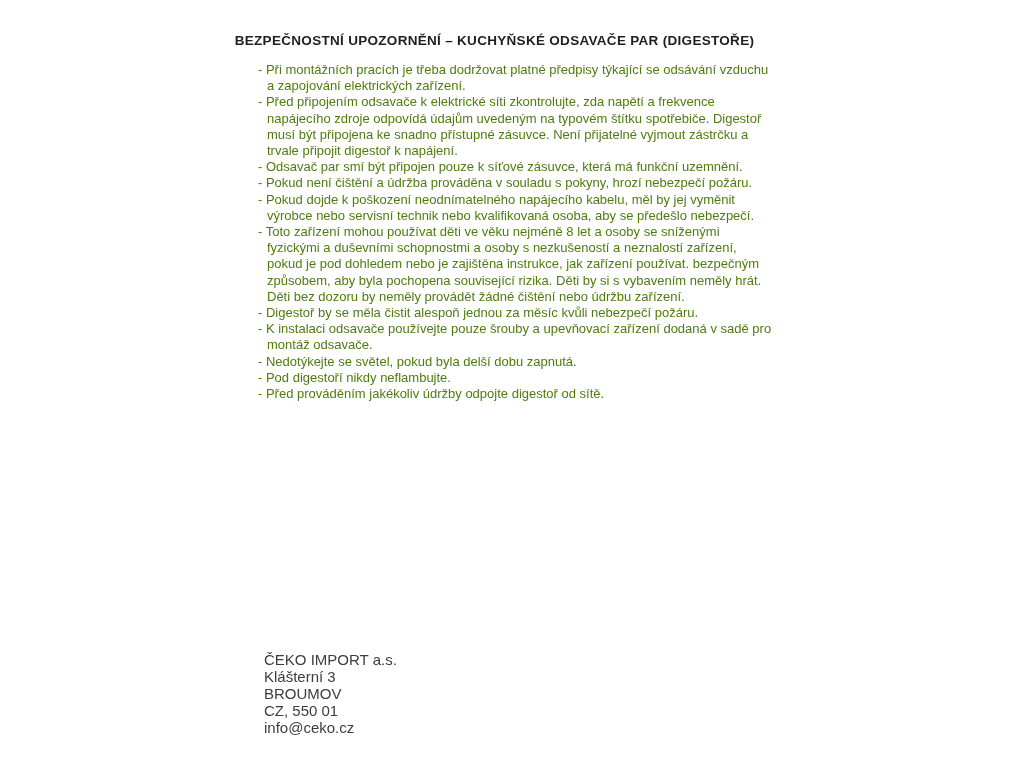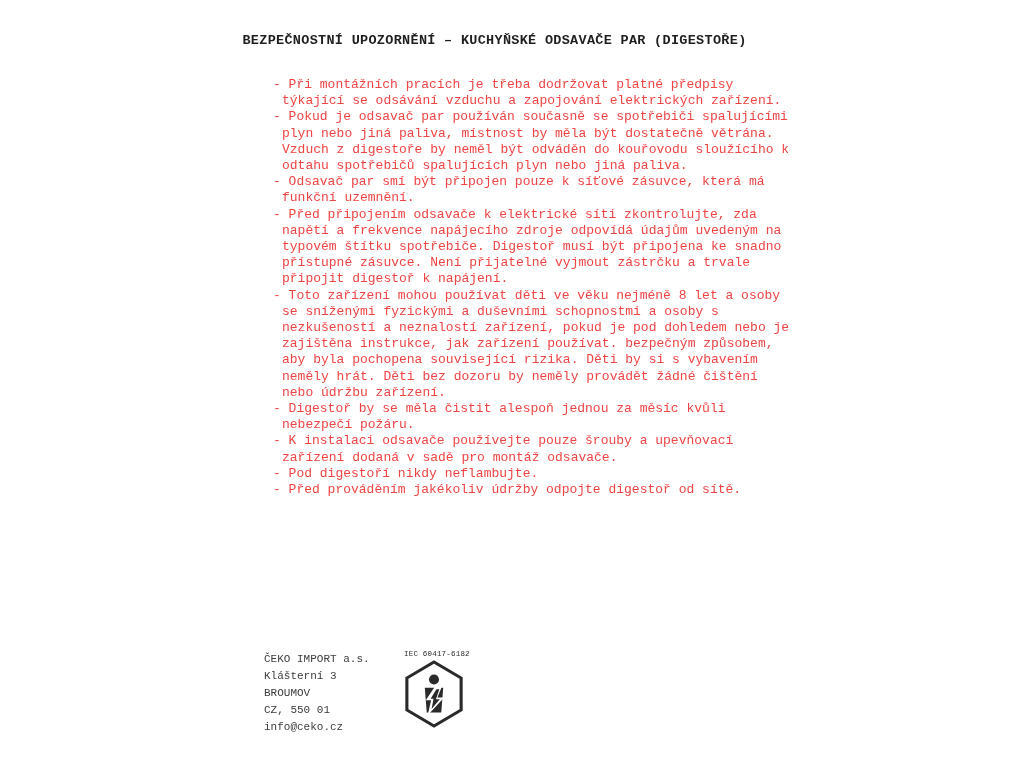--- a/index.html
+++ b/index.html
@@ -5,60 +5,60 @@
   html, body {
     margin: 0;
     padding: 0;
     background: #ffffff;
   }
   .page {
     position: relative;
     width: 989px;
     height: 768px;
     background: #ffffff;
-    font-family: Liberation Mono, monospace;
+    font-family: Liberation Sans, sans-serif;
     color: #3b3b3b;
     overflow: hidden;
   }
   .title {
     position: absolute;
     top: 33px;
     left: 0;
     width: 100%;
     margin: 0;
     text-align: center;
     font-size: 13.5px;
     font-weight: 700;
     letter-spacing: 0.3px;
     color: #1f1f1f;
   }
   .warnings {
     position: absolute;
     top: 62px;
     left: 258px;
     width: 517px;
-    margin: 15px;
+    margin: 0;
     padding: 0;
     list-style: none;
     font-size: 13px;
     line-height: 16.2px;
-    color: #ef4444;
+    color: #4d7c0f;
   }
   .warning {
     padding-left: 9px;
     text-indent: -9px;
   }
   .warning::before {
     content: "- ";
   }
   .company {
     position: absolute;
     left: 264px;
     top: 651px;
-    font-size: 11px;
+    font-size: 15px;
     line-height: 17px;
     color: #3d3d3d;
   }
   .cert {
     position: absolute;
     left: 403px;
     top: 650px;
     width: 70px;
   }
   .cert-label {
@@ -74,47 +74,34 @@
 </style>
 </head>
 <body>
 
 <div class="page">
 
   <h1 class="title">BEZPEČNOSTNÍ UPOZORNĚNÍ – KUCHYŇSKÉ ODSAVAČE PAR (DIGESTOŘE)</h1>
 
   <ul class="warnings">
     <li class="warning">Při montážních pracích je třeba dodržovat platné předpisy týkající se odsávání vzduchu a zapojování elektrických zařízení.</li>
-    <li class="warning">Pokud je odsavač par používán současně se spotřebiči spalujícími plyn nebo jiná paliva, místnost by měla být dostatečně větrána. Vzduch z digestoře by neměl být odváděn do kouřovodu sloužícího k odtahu spotřebičů spalujících plyn nebo jiná paliva.</li>
+    <li class="warning">Před připojením odsavače k elektrické síti zkontrolujte, zda napětí a frekvence napájecího zdroje odpovídá údajům uvedeným na typovém štítku spotřebiče. Digestoř musí být připojena ke snadno přístupné zásuvce. Není přijatelné vyjmout zástrčku a trvale připojit digestoř k napájení.</li>
     <li class="warning">Odsavač par smí být připojen pouze k síťové zásuvce, která má funkční uzemnění.</li>
-    <li class="warning">Před připojením odsavače k elektrické síti zkontrolujte, zda napětí a frekvence napájecího zdroje odpovídá údajům uvedeným na typovém štítku spotřebiče. Digestoř musí být připojena ke snadno přístupné zásuvce. Není přijatelné vyjmout zástrčku a trvale připojit digestoř k napájení.</li>
+    <li class="warning">Pokud není čištění a údržba prováděna v souladu s pokyny, hrozí nebezpečí požáru.</li>
+    <li class="warning">Pokud dojde k poškození neodnímatelného napájecího kabelu, měl by jej vyměnit výrobce nebo servisní technik nebo kvalifikovaná osoba, aby se předešlo nebezpečí.</li>
     <li class="warning">Toto zařízení mohou používat děti ve věku nejméně 8 let a osoby se sníženými fyzickými a duševními schopnostmi a osoby s nezkušeností a neznalostí zařízení, pokud je pod dohledem nebo je zajištěna instrukce, jak zařízení používat. bezpečným způsobem, aby byla pochopena související rizika. Děti by si s vybavením neměly hrát. Děti bez dozoru by neměly provádět žádné čištění nebo údržbu zařízení.</li>
     <li class="warning">Digestoř by se měla čistit alespoň jednou za měsíc kvůli nebezpečí požáru.</li>
     <li class="warning">K instalaci odsavače používejte pouze šrouby a upevňovací zařízení dodaná v sadě pro montáž odsavače.</li>
+    <li class="warning">Nedotýkejte se světel, pokud byla delší dobu zapnutá.</li>
     <li class="warning">Pod digestoří nikdy neflambujte.</li>
     <li class="warning">Před prováděním jakékoliv údržby odpojte digestoř od sítě.</li>
   </ul>
 
   <div class="company">
     <div>ČEKO IMPORT a.s.</div>
     <div>Klášterní 3</div>
     <div>BROUMOV</div>
     <div>CZ, 550 01</div>
     <div>info@ceko.cz</div>
   </div>
 
-  <div class="cert">
-    <div class="cert-label">IEC 60417-6182</div>
-    <svg class="cert-icon" width="62" height="68" viewBox="0 0 64 70" xmlns="http://www.w3.org/2000/svg">
-
-      <polygon points="32,2 60,18.5 60,51.5 32,68 4,51.5 4,18.5" fill="none" stroke="#2a2a2a" stroke-width="3.2" stroke-linejoin="miter"></polygon>
-
-      <circle cx="32" cy="20" r="5.2" fill="#2a2a2a"></circle>
-
-      <polygon points="22.5,28.5 41.5,28.5 39.5,54 24.5,54" fill="#2a2a2a"></polygon>
-
-      <polygon points="33.5,26.5 23.5,41.5 29,41.5 25.5,57 42.5,38.5 35.5,38.5 40.5,26.5" fill="#ffffff"></polygon>
-
-      <polygon points="34.5,30 28.5,40 31.5,40 29.5,50.5 38,40.5 34,40.5 37.5,30" fill="#2a2a2a"></polygon>
-    </svg>
-  </div>
 
 </div>
 
 </body></html>

